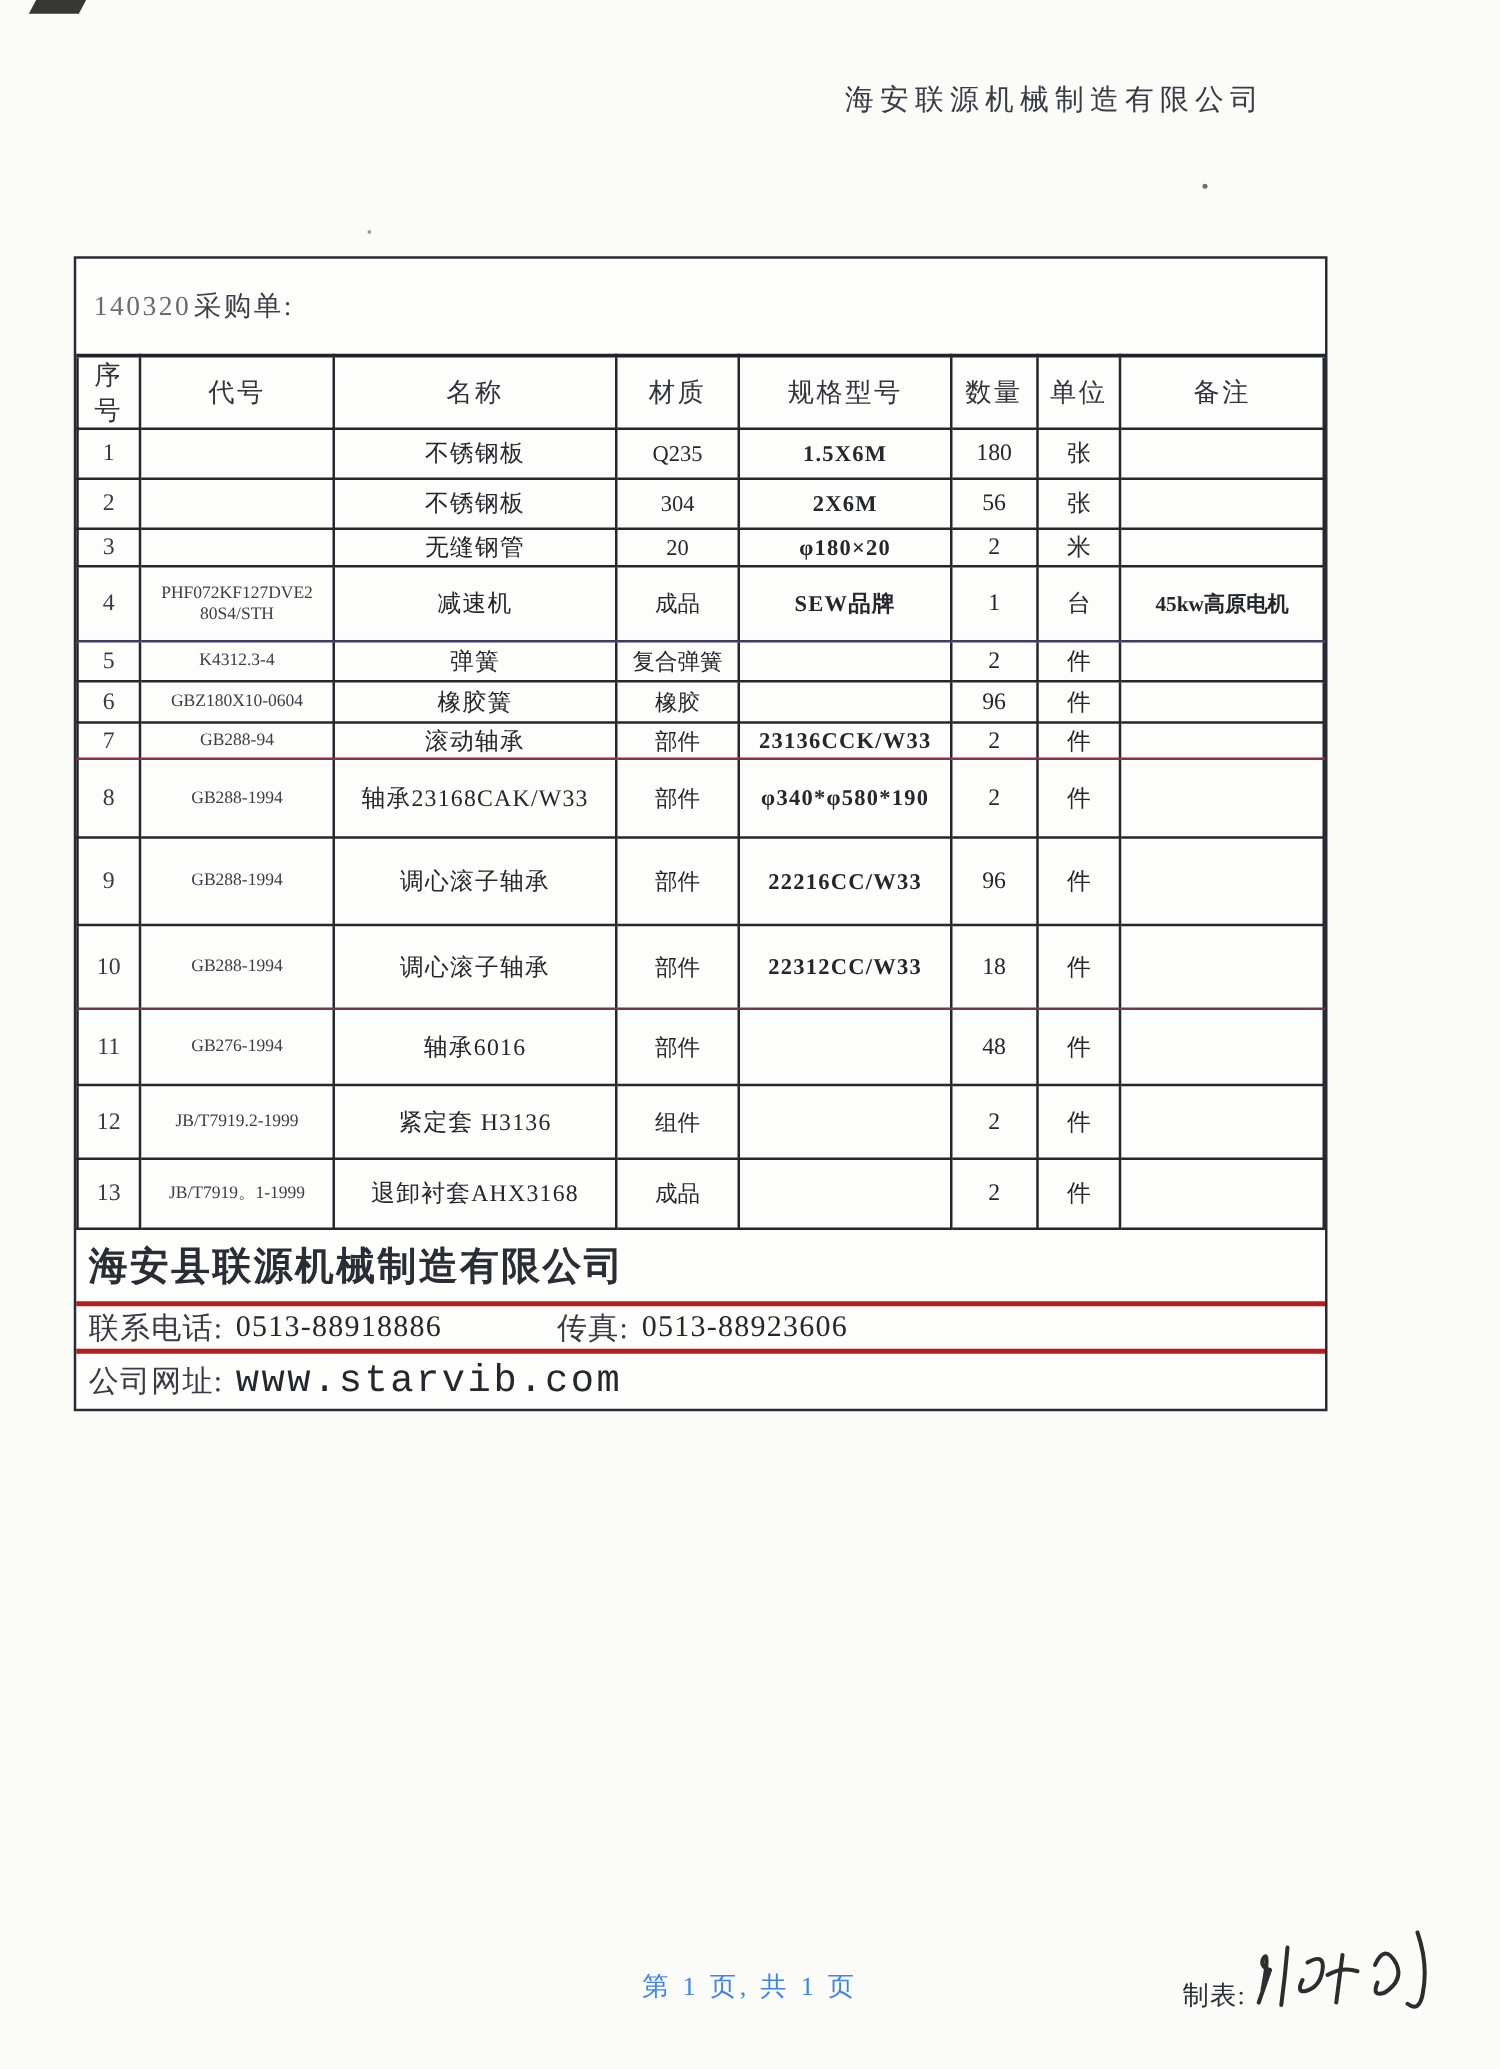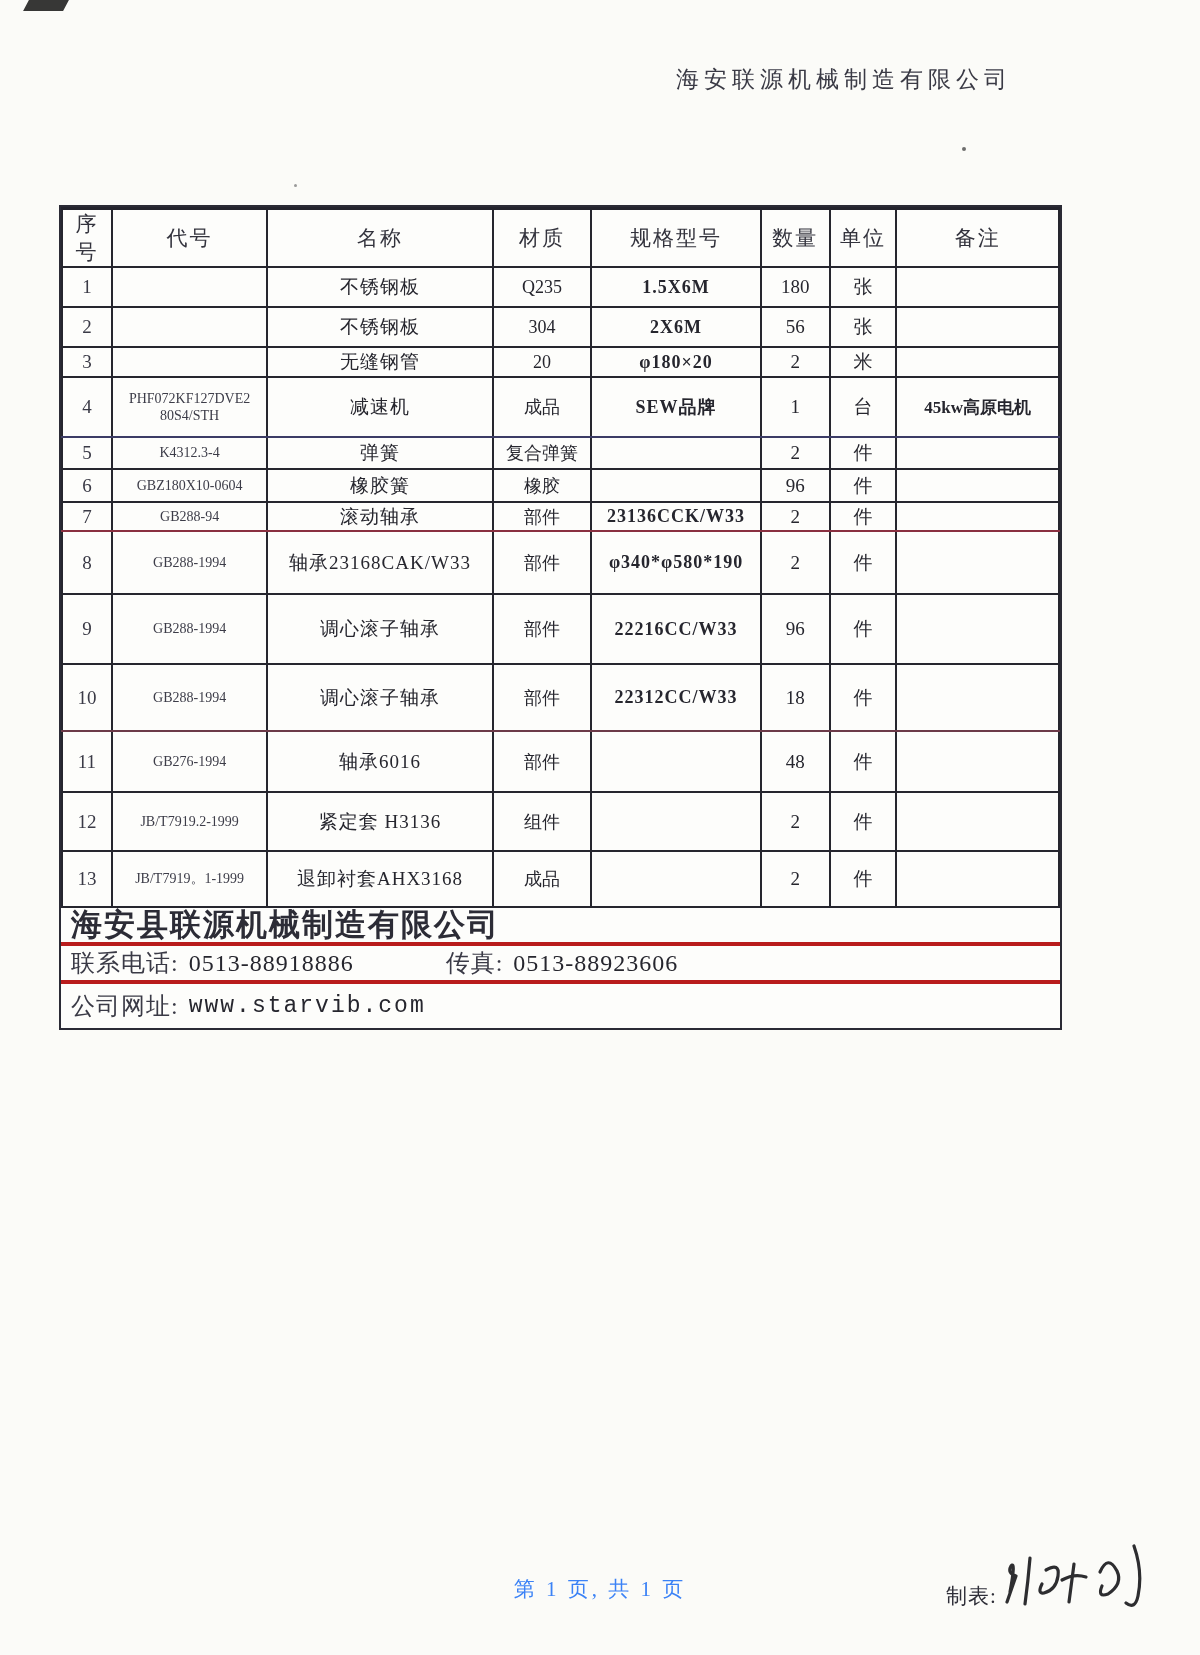--- a/index.html
+++ b/index.html
@@ -83,28 +83,28 @@
   tbody tr:nth-child(15){height:30px;}
   
   tbody tr:nth-child(4) td{border-bottom-color:#3c3c66;}
   tbody tr:nth-child(7) td{border-bottom-color:#8a3040;}
   tbody tr:nth-child(10) td{border-bottom-color:#6c3a48;}
   
   .company-block .row{
     display:flex;align-items:center;padding-left:10px;
     border-top:4px solid #b91c1c;box-sizing:border-box;
   }
-  .company-block .row.company{height:34px;font-size:31px;font-weight:700;letter-spacing:2px;color:#2c2c36;border-top:none;}
+  .company-block .row.company{height:57px;font-size:31px;font-weight:700;letter-spacing:2px;color:#2c2c36;border-top:none;}
   .company-block .row.phone{height:38px;font-size:24px;}
   .company-block .row.address{height:36px;font-size:24px;}
   .company-block .row.website{height:48px;font-size:24px;}
   .company-block .lbl{color:#3a3a46;letter-spacing:1px;}
   .company-block .val{margin-left:10px;letter-spacing:1px;}
   .company-block .fax-lbl{margin-left:92px;}
-  .company-block .www{font-family:"Liberation Mono","DejaVu Sans Mono",monospace;font-size:23px;letter-spacing:2px;}
+  .company-block .www{font-family:"Liberation Mono","DejaVu Sans Mono",monospace;font-size:31px;letter-spacing:2px;}
   
   .page-indicator{
     position:absolute;left:50%;transform:translateX(-50%);
     top:1575px;font-size:21px;letter-spacing:3px;color:#3b82f6;
   }
   .preparer{
     position:absolute;left:946px;top:1582px;font-size:21px;color:#2e2e38;letter-spacing:1px;
   }
   .signature-svg{
     position:absolute;left:1000px;top:1540px;width:160px;height:90px;
@@ -114,20 +114,24 @@
 <body>
 
 <div class="artifact-corner"></div>
 <div class="artifact-dot"></div>
 <div class="artifact-speck"></div>
 
 <div class="page-header">海安联源机械制造有限公司</div>
 
 <div class="doc-box">
 
+  <div class="doc-title">
+    <span class="num">140320</span>
+    <span class="txt">采购单:</span>
+  </div>
 
   <table class="po">
     <colgroup>
       <col class="c-seq">
         <col class="c-code">
         <col class="c-name">
         <col class="c-mat">
       <col class="c-spec">
         <col class="c-qty">
         <col class="c-unit">

